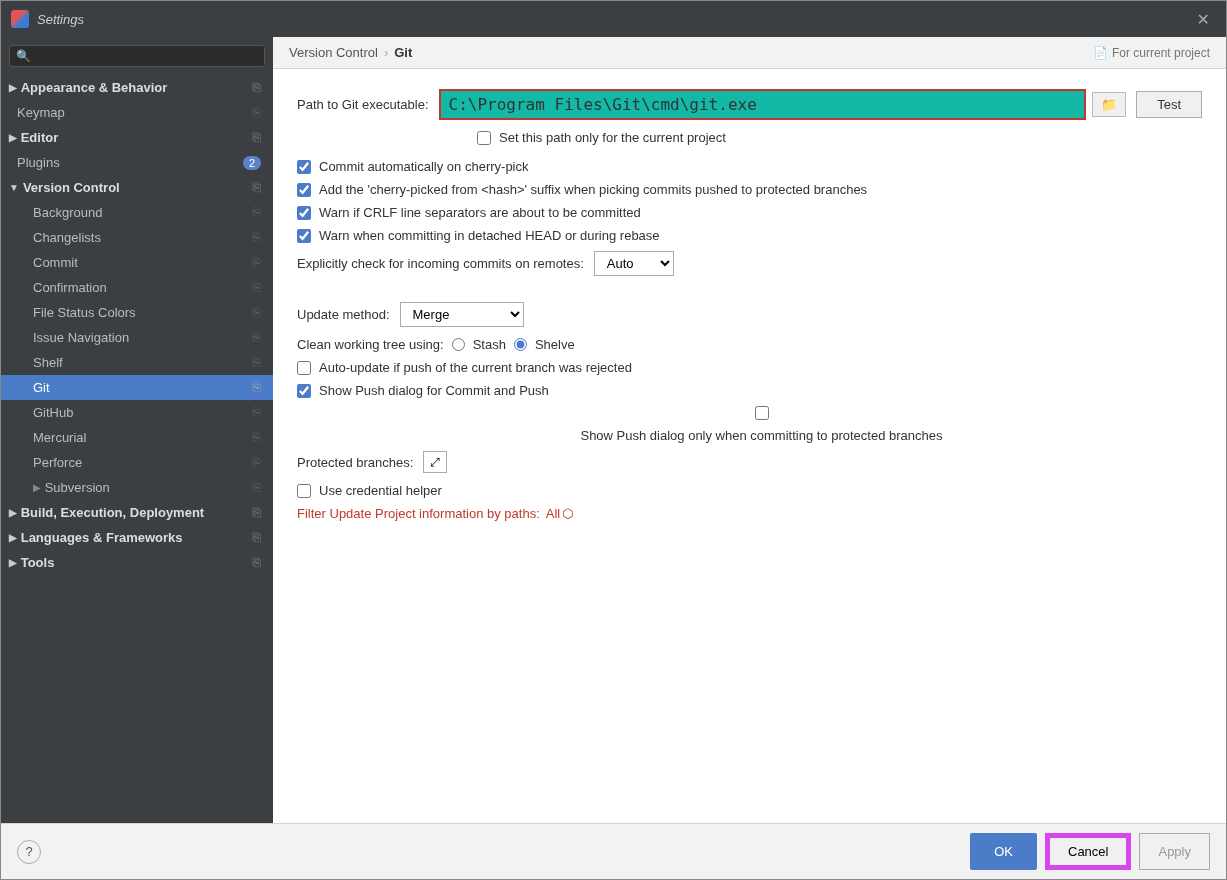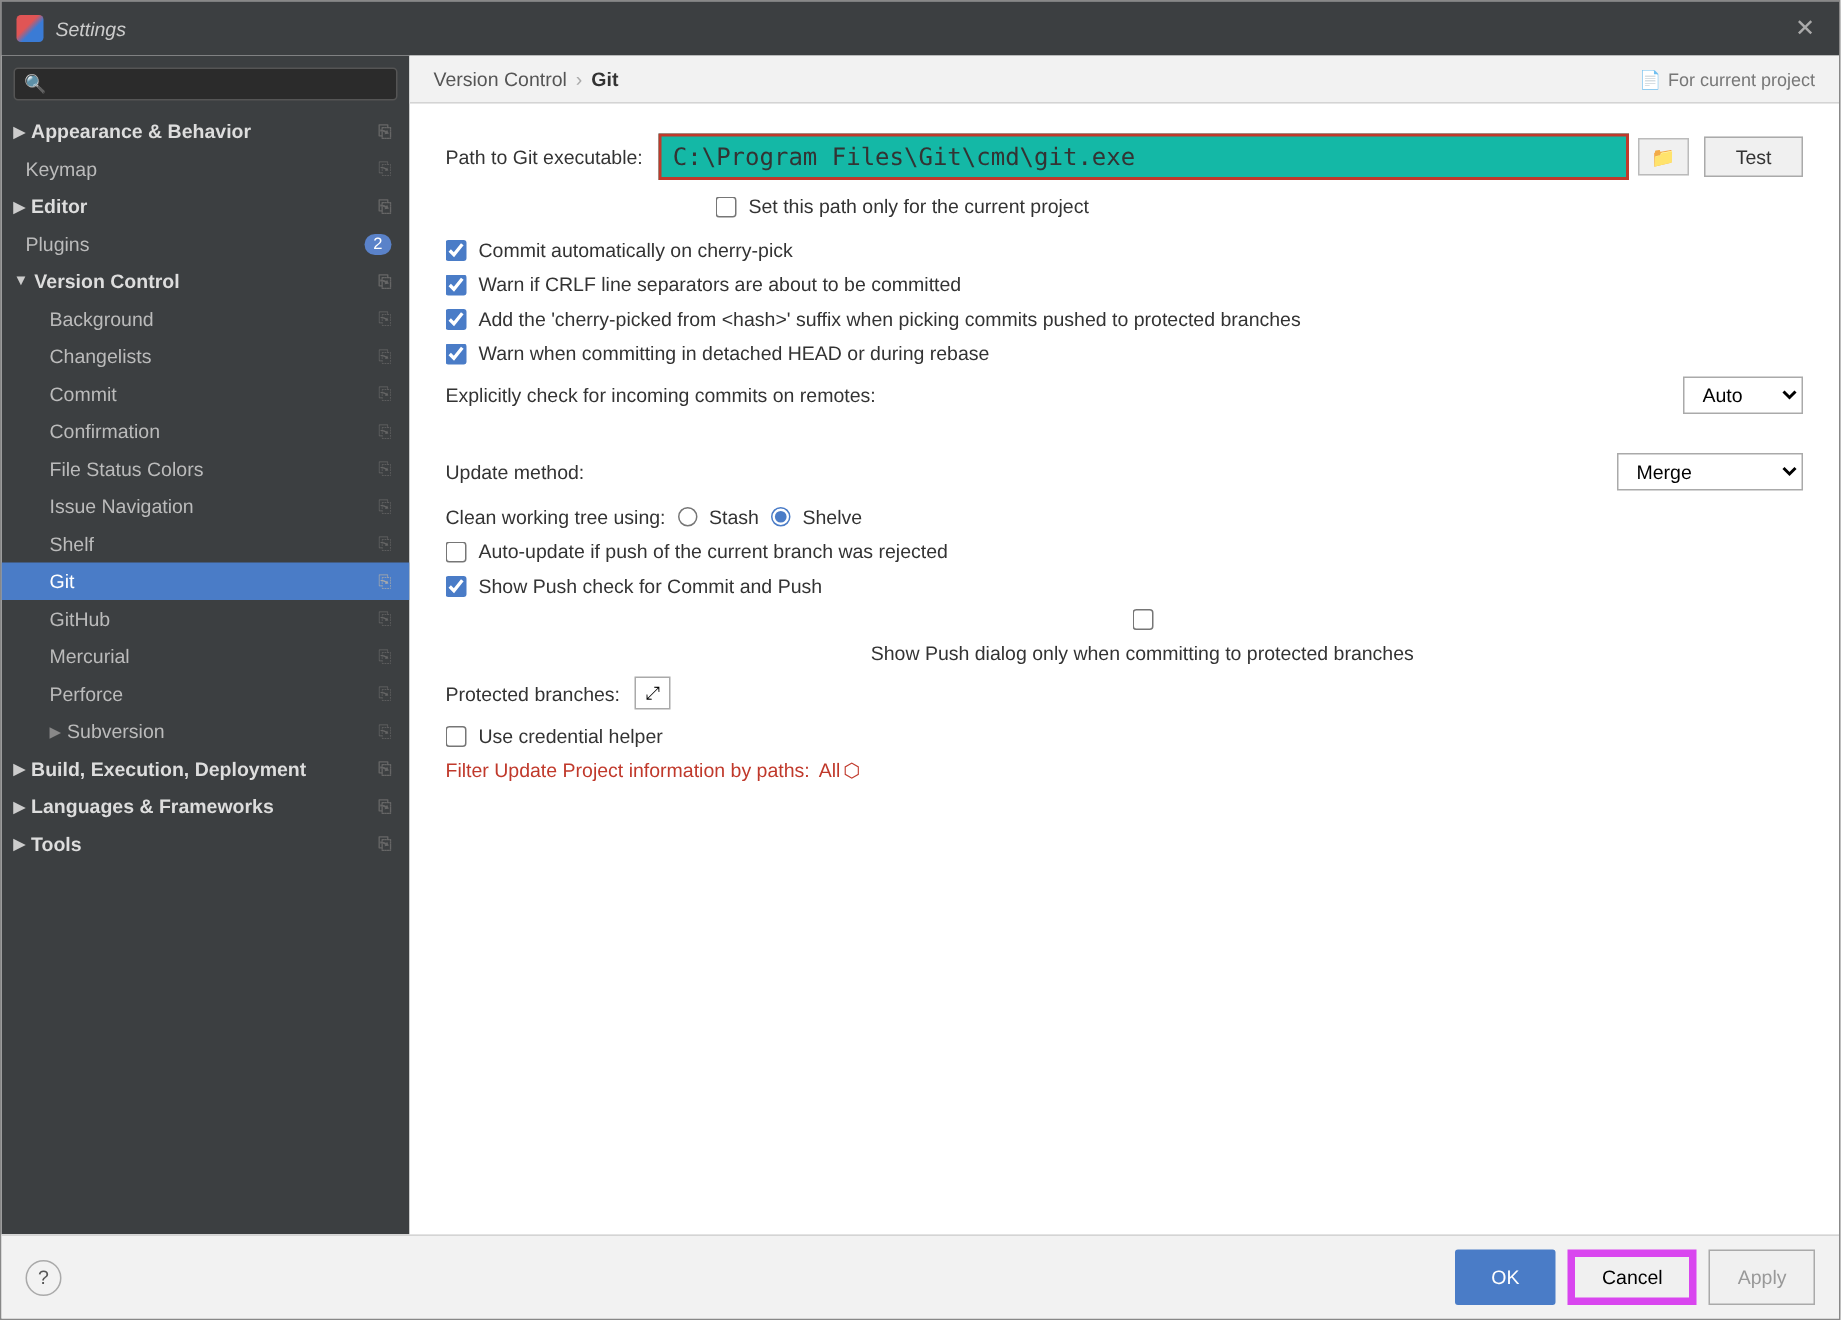--- a/index.html
+++ b/index.html
@@ -156,21 +156,20 @@
     .settings-body {
       flex: 1;
       padding: 20px 24px;
       overflow-y: auto;
     }
     .form-row {
       display: flex;
       align-items: center;
       margin-bottom: 10px;
       gap: 10px;
-      justify-content: space-between;
     }
     .form-label {
       color: #333;
       white-space: nowrap;
       font-size: 13px;
     }
     .path-input-container {
       display: flex;
       align-items: center;
       flex: 1;
@@ -480,26 +479,26 @@
           <label>Set this path only for the current project</label>
         </div>
 
         <div class="checkbox-row">
           <input type="checkbox" checked="" style="">
           <label>Commit automatically on cherry-pick</label>
         </div>
 
         <div class="checkbox-row">
           <input type="checkbox" checked="" style="">
+          <label>Add the 'cherry-picked from &lt;hash&gt;' suffix when picking commits pushed to protected branches</label>
+        </div>
+
+        <div class="checkbox-row">
+          <input type="checkbox" checked="" style="">
           <label>Warn if CRLF line separators are about to be committed</label>
-        </div>
-
-        <div class="checkbox-row">
-          <input type="checkbox" checked="" style="">
-          <label>Add the 'cherry-picked from &lt;hash&gt;' suffix when picking commits pushed to protected branches</label>
         </div>
 
         <div class="checkbox-row">
           <input type="checkbox" checked="" style="">
           <label>Warn when committing in detached HEAD or during rebase</label>
         </div>
 
         <div class="form-row" style="margin-top: 6px;">
           <label class="form-label">Explicitly check for incoming commits on remotes:</label>
           <select class="select-inline">
@@ -528,21 +527,21 @@
           <label>Shelve</label>
         </div>
 
         <div class="checkbox-row">
           <input type="checkbox" style="">
           <label>Auto-update if push of the current branch was rejected</label>
         </div>
 
         <div class="checkbox-row">
           <input type="checkbox" checked="" style="">
-          <label>Show Push check for Commit and Push</label>
+          <label>Show Push dialog for Commit and Push</label>
         </div>
 
         <div class="checkbox-row indent" style="padding-left: 24px; flex-direction: column;">
           <input type="checkbox" style="">
           <label>Show Push dialog only when committing to protected branches</label>
         </div>
 
         <div class="protected-branches-row">
           <label class="form-label">Protected branches:</label>
           <button class="expand-btn">⤢</button>

